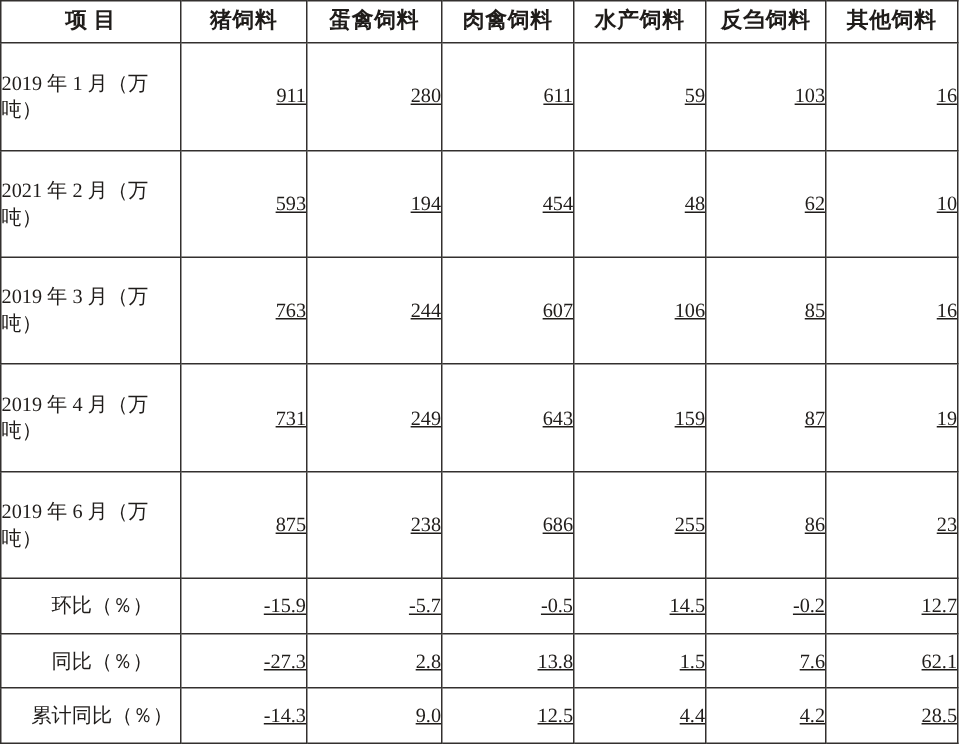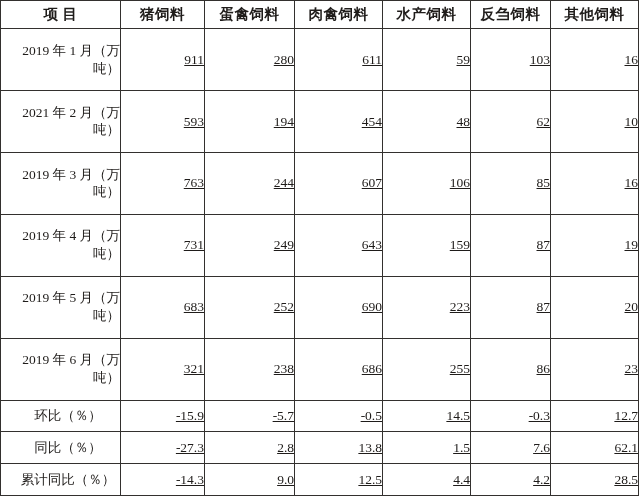--- a/index.html
+++ b/index.html
@@ -45,21 +45,21 @@
     font-size: 14.5px;
     letter-spacing: 0.5px;
     padding: 4px 3px;
   }
   th.col-item {
     letter-spacing: 6px;
     padding-left: 6px;
   }
   
   td.rowlabel {
-    text-align: right;
+    text-align: left;
     padding: 3px 2px 3px 5px;
     font-size: 13px;
     line-height: 1.45;
   }
   td.rowlabel.center {
     text-align: center;
     padding-left: 15px;
   }
   
   td.num {
@@ -133,44 +133,35 @@
       <tr>
         <td class="rowlabel">2019 年 4 月（万吨）</td>
         <td class="num">731</td>
         <td class="num">249</td>
         <td class="num">643</td>
         <td class="num">159</td>
         <td class="num">87</td>
         <td class="num">19</td>
       </tr>
       <tr>
-        <td class="rowlabel">2019 年 5 月（万吨）</td>
-        <td class="num">683</td>
-        <td class="num">252</td>
-        <td class="num">690</td>
-        <td class="num">223</td>
-        <td class="num">87</td>
-        <td class="num">20</td>
-      </tr>
-      <tr>
         <td class="rowlabel">2019 年 6 月（万吨）</td>
-        <td class="num">321</td>
+        <td class="num">875</td>
         <td class="num">238</td>
         <td class="num">686</td>
         <td class="num">255</td>
         <td class="num">86</td>
         <td class="num">23</td>
       </tr>
       <tr>
         <td class="rowlabel center">环比（％）</td>
         <td class="num">-15.9</td>
         <td class="num">-5.7</td>
         <td class="num">-0.5</td>
         <td class="num">14.5</td>
-        <td class="num">-0.3</td>
+        <td class="num">-0.2</td>
         <td class="num">12.7</td>
       </tr>
       <tr>
         <td class="rowlabel center">同比（％）</td>
         <td class="num">-27.3</td>
         <td class="num">2.8</td>
         <td class="num">13.8</td>
         <td class="num">1.5</td>
         <td class="num">7.6</td>
         <td class="num">62.1</td>

